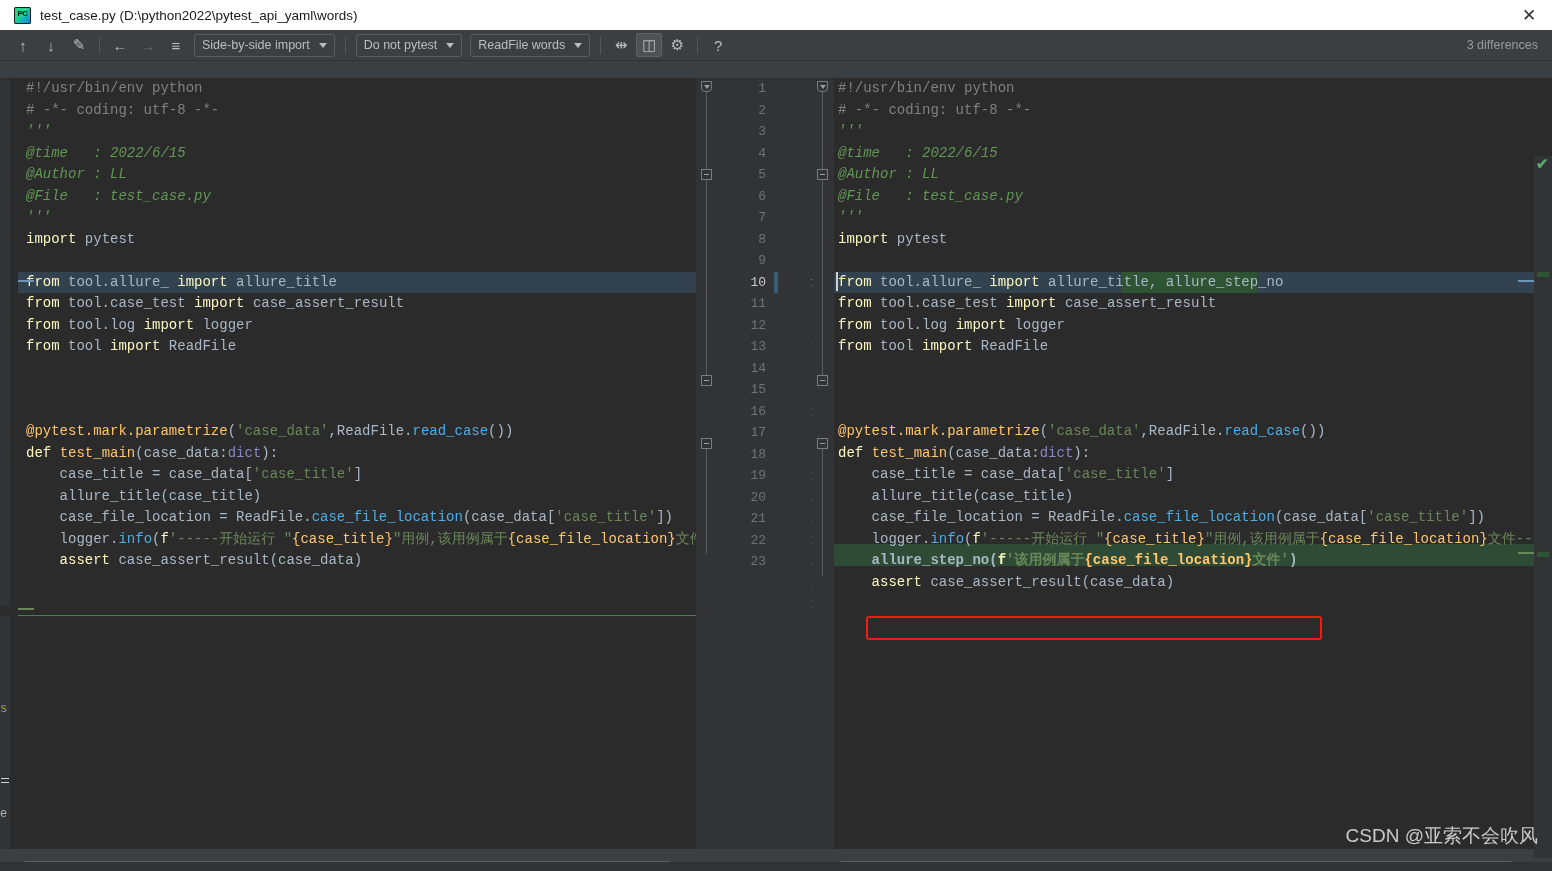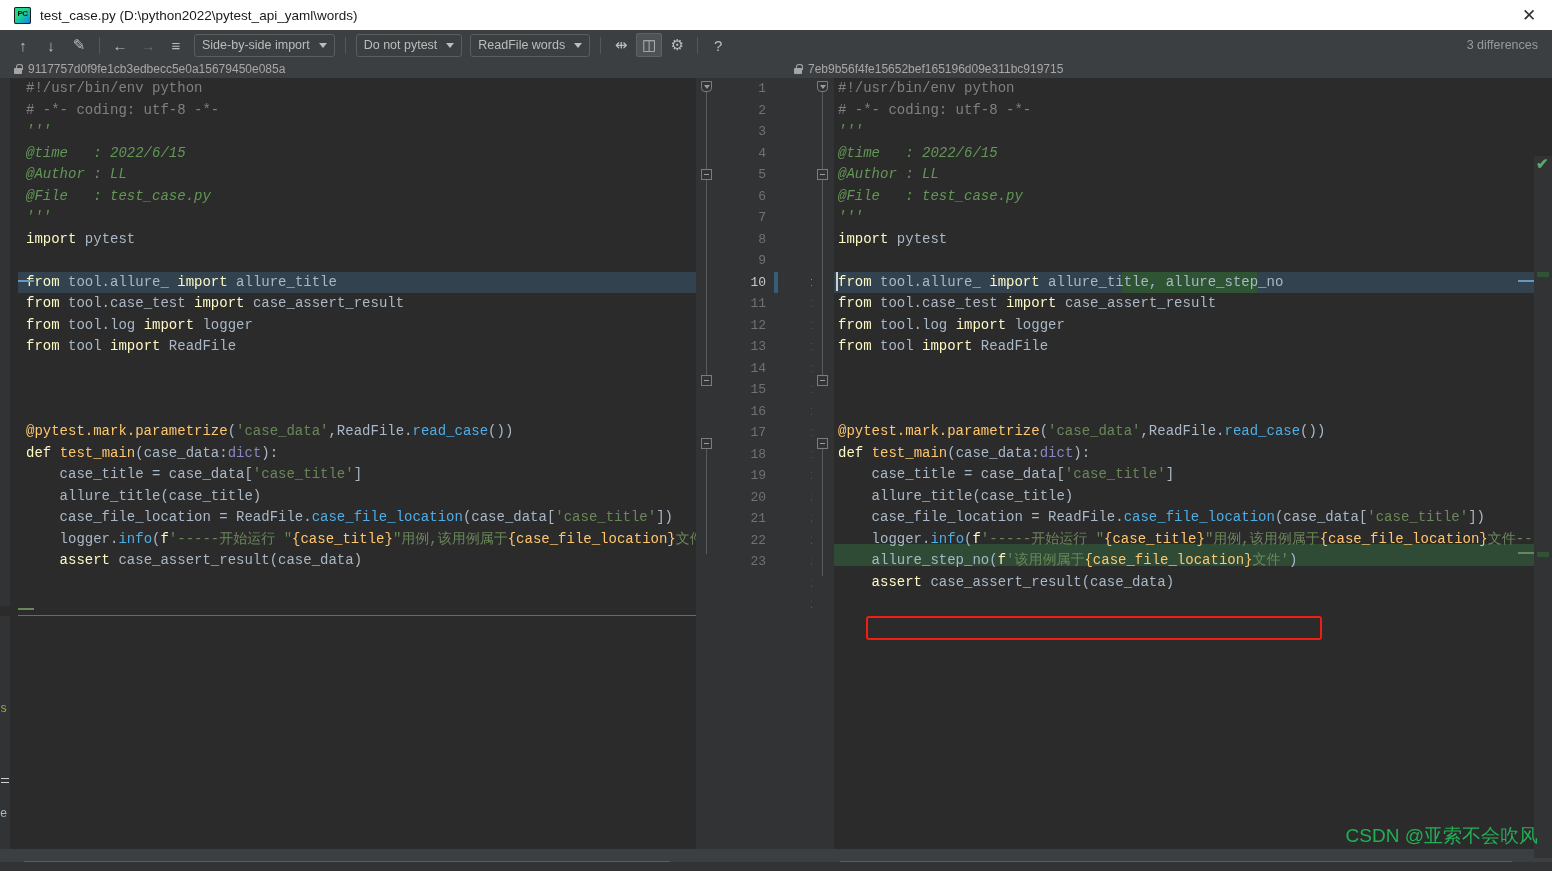--- a/index.html
+++ b/index.html
@@ -118,21 +118,21 @@
 
   
   .hscroll{position:absolute;bottom:0;height:13px;background:#3c3f41;}
   .hthumb{position:absolute;top:3px;height:9px;background:#5c5f61;border-radius:1px;}
 
   
   .markstrip{position:absolute;left:1534px;top:78px;width:18px;height:771px;background:#313335;}
   .check{position:absolute;color:#59a869;font-size:15px;font-weight:bold;}
   .mkr{position:absolute;width:12px;height:5px;}
 
-  .watermark{position:absolute;right:14px;bottom:22px;color:#22c55e;font-size:19px;opacity:.85;}
+  .watermark{position:absolute;right:14px;bottom:22px;color:#e5e5e5;font-size:19px;opacity:.85;}
 
   .statusline{position:absolute;left:0;bottom:0;width:1552px;height:9px;background:#313335;}
 </style>
 </head>
 <body>
 
 <div class="app">
 
   <div class="titlebar">
     <div class="title-icon"></div>
@@ -165,30 +165,20 @@
     <div class="tb-sep"></div>
     <div class="tb-icon">⇹</div>
     <div class="tb-icon active">◫</div>
     <div class="tb-icon">⚙</div>
     <div class="tb-sep"></div>
     <div class="tb-icon">?</div>
 
     <div class="tb-right">3 differences</div>
   </div>
 
-  <div class="revbar">
-    <div class="rev left">
-      <span class="lock"></span>
-      <span>9117757d0f9fe1cb3edbecc5e0a15679450e085a</span>
-    </div>
-    <div class="rev right">
-      <span class="lock"></span>
-      <span>7eb9b56f4fe15652bef165196d09e311bc919715</span>
-    </div>
-  </div>
 
   <div class="diff">
 
     <div class="behind">
       <div class="bseg" style="top:0;height:528px;"></div>
       <div class="bseg" style="top:538px;height:233px;"></div>
       <div class="btxt" style="top:625px;color:#9aa83a;">s</div>
       <div class="btxt" style="top:700px;left:1px;width:8px;height:1px;background:#cfcfcf;"></div>
       <div class="btxt" style="top:704px;left:1px;width:8px;height:1px;background:#cfcfcf;"></div>
       <div class="btxt" style="top:730px;color:#a9b7c6;">e</div>
@@ -323,21 +313,21 @@
         <div class="code" style="left:4px;top:193.5px;"><span class="kw">from</span> <span class="pln">tool.allure_</span> <span class="kw">import</span> <span class="pln">allure_title, allure_step_no</span></div>
         <div class="code" style="left:4px;top:215px;"><span class="kw">from</span> <span class="pln">tool.case_test</span> <span class="kw">import</span> <span class="pln">case_assert_result</span></div>
         <div class="code" style="left:4px;top:236.5px;"><span class="kw">from</span> <span class="pln">tool.log</span> <span class="kw">import</span> <span class="pln">logger</span></div>
         <div class="code" style="left:4px;top:258px;"><span class="kw">from</span> <span class="pln">tool</span> <span class="kw">import</span> <span class="pln">ReadFile</span></div>
         <div class="code" style="left:4px;top:343px;"><span class="fn">@pytest.mark.parametrize</span><span class="pln">(</span><span class="str">'case_data'</span><span class="pln">,ReadFile.</span><span class="mth">read_case</span><span class="pln">())</span></div>
         <div class="code" style="left:4px;top:364.5px;"><span class="kw">def</span> <span class="fn">test_main</span><span class="pln">(case_data:</span><span class="bi">dict</span><span class="pln">):</span></div>
         <div class="code" style="left:4px;top:386px;"><span class="pln">    case_title = case_data[</span><span class="str">'case_title'</span><span class="pln">]</span></div>
         <div class="code" style="left:4px;top:407.5px;"><span class="pln">    allure_title(case_title)</span></div>
         <div class="code" style="left:4px;top:429px;"><span class="pln">    case_file_location = ReadFile.</span><span class="mth">case_file_location</span><span class="pln">(case_data[</span><span class="str">'case_title'</span><span class="pln">])</span></div>
         <div class="code" style="left:4px;top:450.5px;"><span class="pln">    logger.</span><span class="mth">info</span><span class="pln">(</span><span class="kw">f</span><span class="str">'-----开始运行 "</span><span class="inj">{case_title}</span><span class="str">"用例,该用例属于</span><span class="inj">{case_file_location}</span><span class="str">文件-----</span></div>
-        <div class="code" style="left:4px;top:472px;"><span class="pln">    allure_step_no(</span><span class="kw">f</span><span class="str">'该用例属于</span><span class="inj">{case_file_location}</span><span class="str">文件'</span><span class="pln">)</span></div>
+        <div class="code" style="left:4px;top:472px;font-weight:bold;"><span class="pln">    allure_step_no(</span><span class="kw">f</span><span class="str">'该用例属于</span><span class="inj">{case_file_location}</span><span class="str">文件'</span><span class="pln">)</span></div>
         <div class="code" style="left:4px;top:493.5px;"><span class="pln">    </span><span class="kw">assert</span> <span class="pln">case_assert_result(case_data)</span></div>
       </div>
 
       <div class="dashmark" style="left:684px;top:202px;"></div>
       <div class="dashmark green" style="left:684px;top:474px;"></div>
     </div>
 
     <div class="redbox" style="left:866px;top:538px;width:456px;height:24px;"></div>
 
     <div class="markstrip">

